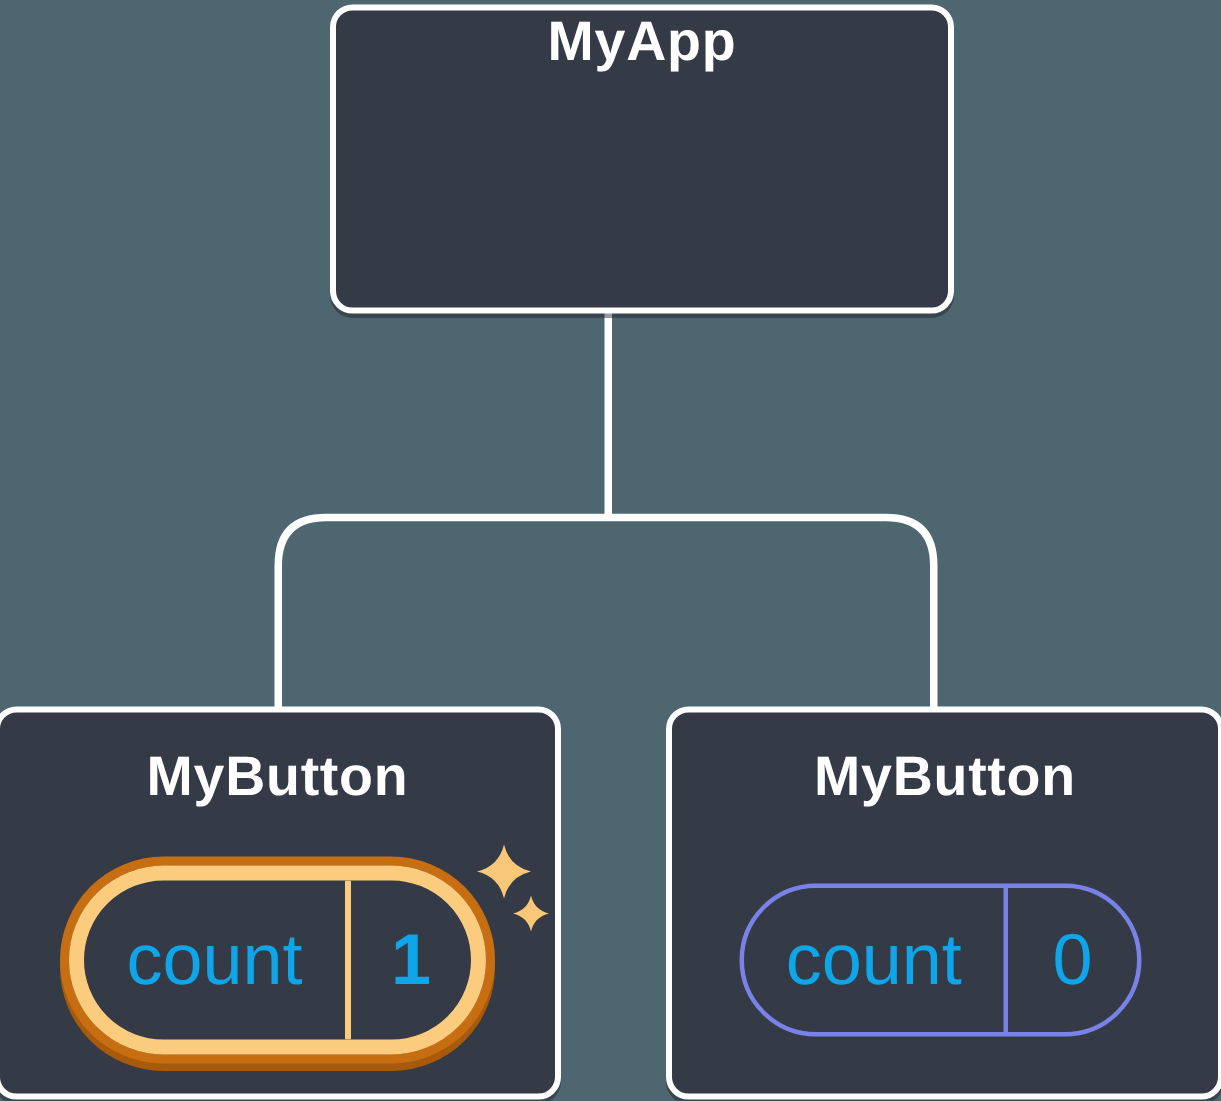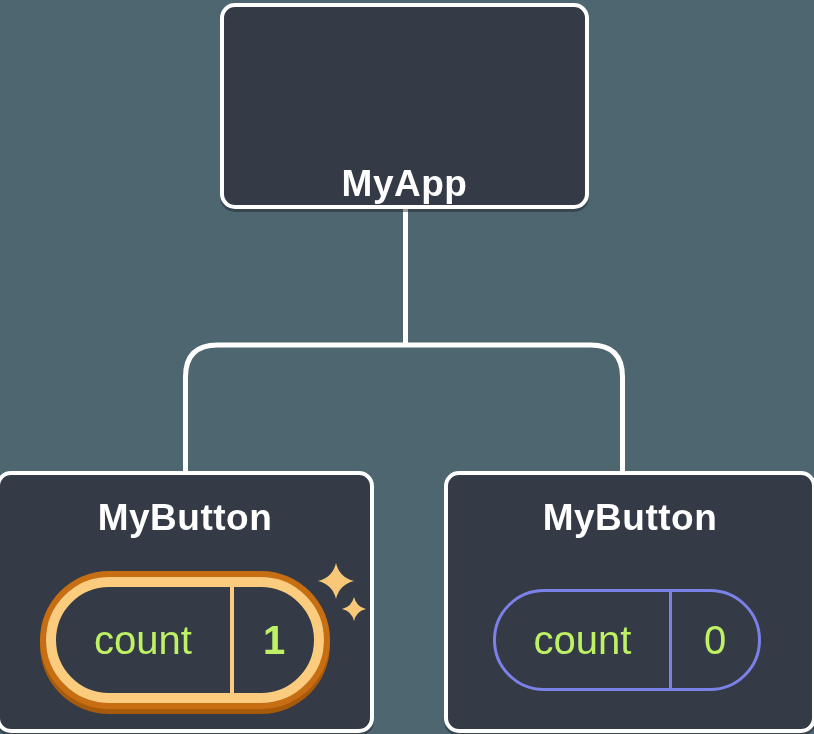--- a/index.html
+++ b/index.html
@@ -19,23 +19,23 @@
   .node {
     position: absolute;
     box-sizing: border-box;
     background: #343a46;
     border: 4px solid #ffffff;
     border-radius: 15px;
     box-shadow: 0 3px 0 rgba(28, 32, 40, 0.45);
   }
   .node-root {
     left: 220px; top: 3px;
-    width: 369px; height: 206px;
+    width: 416px; height: 206px;
     display: flex;
-    align-items: flex-end;
+    align-items: flex-start;
     justify-content: center;
   }
   .node-child-left  { left: -4px;  top: 471px; width: 378px; height: 262px; }
   .node-child-right { left: 444px; top: 471px; width: 372px; height: 262px; }
   .node-label {
     color: #ffffff;
     font-size: 37px;
     font-weight: 600;
     letter-spacing: 0.5px;
     text-align: center;
@@ -61,22 +61,22 @@
   }
   .pill-cool {
     left: 45px; top: 114px;
     width: 268px; height: 102px;
     border: 3px solid #7a82e8;
   }
   .pill-cell {
     display: flex;
     align-items: center;
     justify-content: center;
-    font-size: 40px;
-    color: #bef264;
+    font-size: 48px;
+    color: #0ea5e9;
   }
   .pill-name { flex: 1; }
   .pill-hot  .pill-value { width: 80px; font-weight: 700; }
   .pill-cool .pill-value { width: 86px; font-weight: 400; }
   .pill-divider { width: 4px; background: #fbcc7e; }
   .pill-cool .pill-divider { width: 3px; background: #7a82e8; }
   .sparkles {
     position: absolute;
     left: 312px; top: 80px;
     width: 64px; height: 74px;

